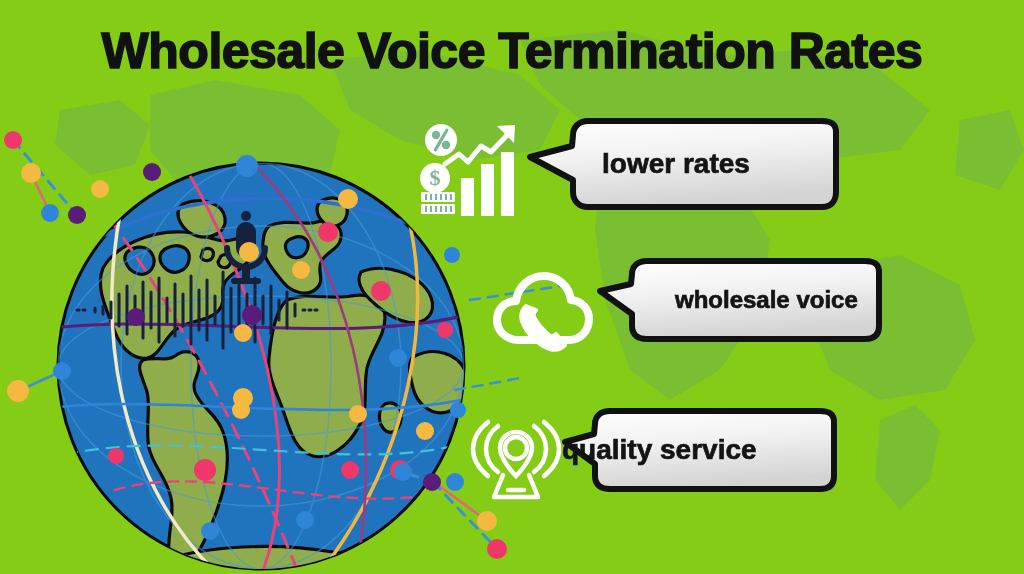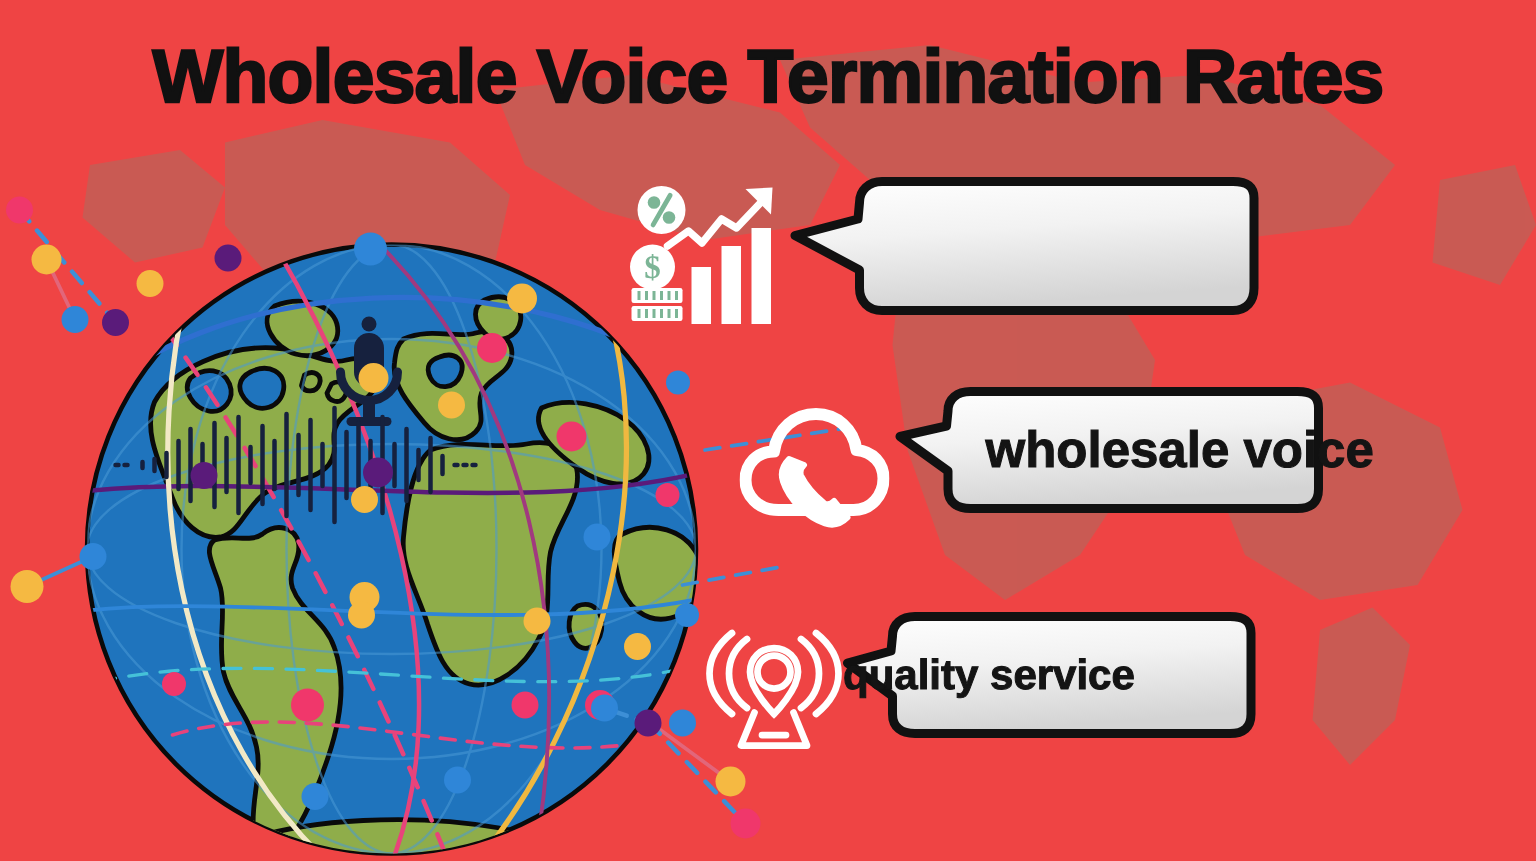--- a/index.html
+++ b/index.html
@@ -4,21 +4,21 @@
 <style>
   * { box-sizing: border-box; margin: 0; padding: 0; }
   html, body {
     width: 1024px; height: 574px;
     overflow: hidden;
     font-family: "Liberation Sans", sans-serif;
   }
   #stage {
     position: relative;
     width: 1024px; height: 574px;
-    background: #ef4444;
+    background: #84cc16;
     overflow: hidden;
   }
 
   
   #bg-map {
     position: absolute; inset: 0;
     width: 100%; height: 100%;
     opacity: .30;
   }
 
@@ -71,21 +71,21 @@
     z-index: 2;
     font-family: "Liberation Sans", sans-serif;
     font-weight: 700;
     color: #141414;
     white-space: nowrap;
     -webkit-text-stroke: .7px #141414;
   }
   #bubble-1 { left: 527px; top: 118px; width: 312px; height: 92px; }
   #bubble-1 .blabel { font-size: 28px; margin-left: 75px; }
   #bubble-2 { left: 597px; top: 258px; width: 285px; height: 84px; }
-  #bubble-2 .blabel { font-size: 34px; margin-left: 60px; }
+  #bubble-2 .blabel { font-size: 24px; margin-left: 78px; }
   #bubble-3 { left: 562px; top: 408px; width: 275px; height: 84px; }
   #bubble-3 .blabel { font-size: 28px; }
 </style>
 </head>
 <body>
 
 <div id="stage">
 
   <svg id="bg-map" viewBox="0 0 1024 574" preserveAspectRatio="none">
     <g fill="#5f9c7f" opacity="0.85">
@@ -347,20 +347,21 @@
         <linearGradient id="bg1" x1="0" y1="0" x2="0.25" y2="1">
           <stop offset="0%" stop-color="#ffffff"></stop>
           <stop offset="45%" stop-color="#f2f2f2"></stop>
           <stop offset="100%" stop-color="#d4d4d4"></stop>
         </linearGradient>
       </defs>
       <path d="M45 28 L3 39 L46 62 L46 74 C46 83 52 89 61 89 L295 89
                C304 89 309 83 309 74 L309 14 C309 6 304 3 295 3 L61 3
                C52 3 46 9 46 17 Z" fill="url(#bg1)" stroke="#111111" stroke-width="6" stroke-linejoin="round"></path>
     </svg>
+    <span class="blabel">lower rates</span>
   </div>
 
   <div class="bubble" id="bubble-2">
     <svg width="285" height="84" viewBox="0 0 285 84">
       <defs>
         <linearGradient id="bg2" x1="0" y1="0" x2="0.25" y2="1">
           <stop offset="0%" stop-color="#ffffff"></stop>
           <stop offset="45%" stop-color="#f2f2f2"></stop>
           <stop offset="100%" stop-color="#d4d4d4"></stop>
         </linearGradient>

